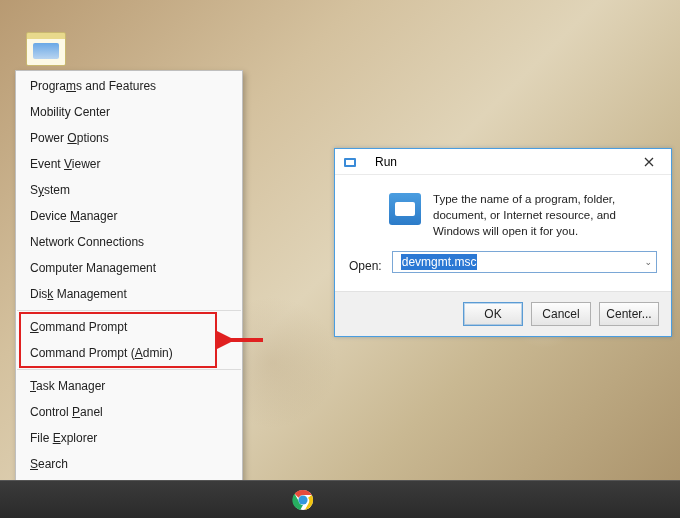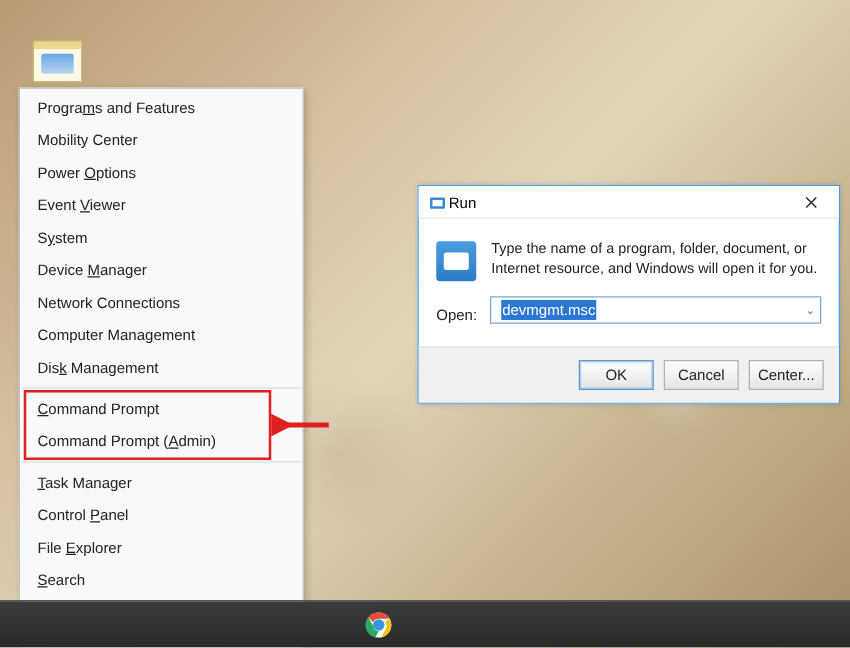--- a/index.html
+++ b/index.html
@@ -97,37 +97,38 @@
     justify-content: space-between;
     height: 26px;
     background: #fff;
     border-bottom: 1px solid #eaeaea;
     padding: 0 2px 0 8px;
     font-size: 12px;
   }
   .run-titlebar .title-left {
     display: flex;
     align-items: center;
-    gap: 2px;
+    gap: 18px;
   }
   .run-title-icon svg { display:block; }
   .close-btn {
     width: 40px;
     height: 22px;
     display: flex;
     align-items: center;
     justify-content: center;
     color: #333;
     font-size: 13px;
   }
   .run-body {
     padding: 16px 14px 12px 14px;
     display: flex;
     gap: 12px;
     align-items: flex-start;
+    margin-left: 40px;
   }
   .run-icon {
     width: 32px; height: 32px;
     background: linear-gradient(#4a9de0,#2c7bc8);
     border-radius: 3px;
     position: relative;
     flex-shrink: 0;
     margin-top: 2px;
   }
   .run-icon::after {

